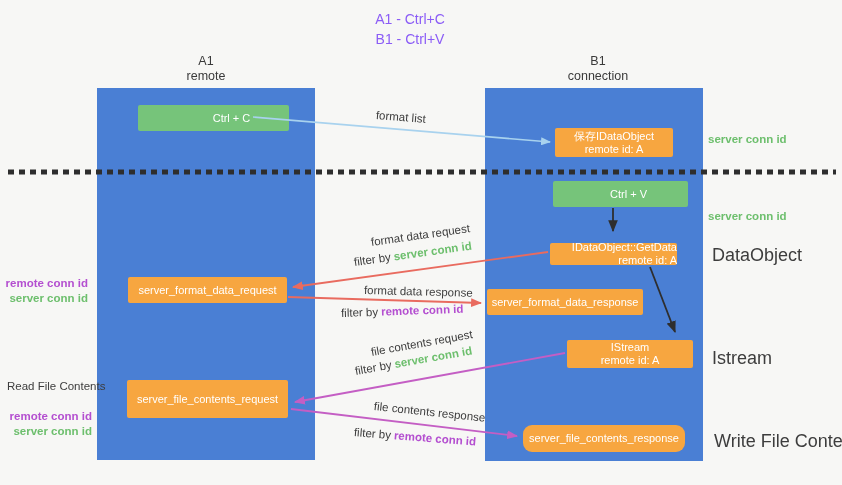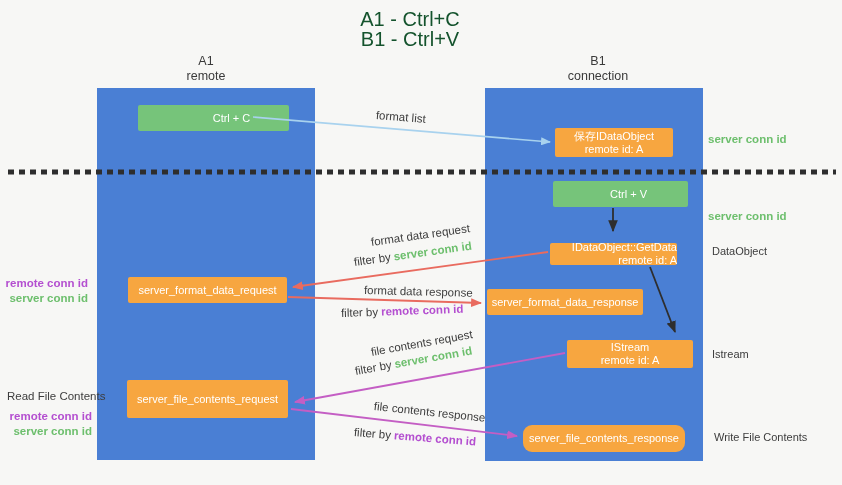--- a/index.html
+++ b/index.html
@@ -8,21 +8,21 @@
 
   .col{position:absolute;background:var(--column-blue,#4a7fd4);z-index:1;}
   #col-left{left:97px;top:88px;width:218px;height:372px;}
   #col-right{left:485px;top:88px;width:218px;height:373px;}
 
   .col-header{position:absolute;text-align:center;font-size:12.5px;line-height:15px;color:#3a3a3a;z-index:4;}
   #hdr-left{left:146px;top:54px;width:120px;}
   #hdr-right{left:538px;top:54px;width:120px;}
 
   #title{position:absolute;left:305px;top:9px;width:210px;text-align:center;
-         font-size:20px;line-height:20px;color:#14532d;z-index:4;}
+         font-size:14px;line-height:20px;color:#8b5cf6;z-index:4;}
 
   .box{position:absolute;display:flex;flex-direction:column;align-items:center;justify-content:center;
        color:#fff;font-size:11px;line-height:13px;text-align:center;border-radius:2px;z-index:2;}
   .box.green{background:var(--box-green,#76c47a);}
   .box.orange{background:var(--box-orange,#f7a640);}
 
   #box-ctrl-c{left:138px;top:105px;width:115px;height:26px;padding-left:36px;}
   #box-save-dataobject{left:555px;top:128px;width:118px;height:29px;}
   #box-ctrl-v{left:553px;top:181px;width:119px;height:26px;padding-left:16px;}
   #box-getdata{left:550px;top:243px;width:127px;height:22px;align-items:flex-end;}
@@ -41,38 +41,38 @@
   #mh-blue path{fill:var(--arrow-lightblue,#a8d2ee);}
   #mh-red path{fill:var(--arrow-red,#e96b5f);}
   #mh-mag path{fill:var(--arrow-magenta,#c45ec4);}
   #mh-blk path{fill:var(--arrow-black,#2e2e2e);}
 
   .lbl{position:absolute;font-size:11.5px;color:#3d3d3d;white-space:nowrap;z-index:4;transform-origin:left center;}
   .green-txt{color:var(--text-green,#6dbf6d);font-weight:bold;}
   .purple-txt{color:var(--text-purple,#b44fd0);font-weight:bold;}
   .filter-word{margin-right:3px;}
   .ann{position:absolute;text-align:right;font-size:11.5px;line-height:15px;font-weight:bold;z-index:4;}
-  .side{position:absolute;font-size:11px;color:#3d3d3d;white-space:nowrap;z-index:4;}
+  .side{position:absolute;font-size:18px;color:#3d3d3d;white-space:nowrap;z-index:4;}
 
   #lbl-format-list{left:376px;top:109px;transform:rotate(4.5deg);}
   #lbl-format-data-request{left:371px;top:236px;transform:rotate(-8deg);}
   #lbl-filter-server-1{left:354px;top:256px;transform:rotate(-8deg);}
   #lbl-format-data-response{left:364px;top:284px;transform:rotate(1.5deg);}
   #lbl-filter-remote-1{left:341px;top:307px;transform:rotate(-2deg);}
   #lbl-file-contents-request{left:371px;top:346px;transform:rotate(-10deg);}
   #lbl-filter-server-2{left:355px;top:365px;transform:rotate(-10deg);}
   #lbl-file-contents-response{left:374px;top:400px;transform:rotate(6deg);}
   #lbl-filter-remote-2{left:354px;top:426px;transform:rotate(4.5deg);}
 
   #lbl-server-conn-top{left:708px;top:133px;}
   #lbl-server-conn-mid{left:708px;top:210px;}
   #lbl-dataobject{left:712px;top:245px;}
   #lbl-istream{left:712px;top:348px;}
   #lbl-write-file{left:714px;top:431px;}
-  #lbl-read-file{left:7px;top:390px;font-size:11.5px;}
+  #lbl-read-file{left:7px;top:380px;font-size:11.5px;}
   #ann-format{left:0;top:276px;width:88px;}
   #ann-file{left:0;top:409px;width:92px;}
 </style>
 </head>
 <body>
 
 <div id="stage">
 
   <div id="title">
     <div>A1 - Ctrl+C</div>

